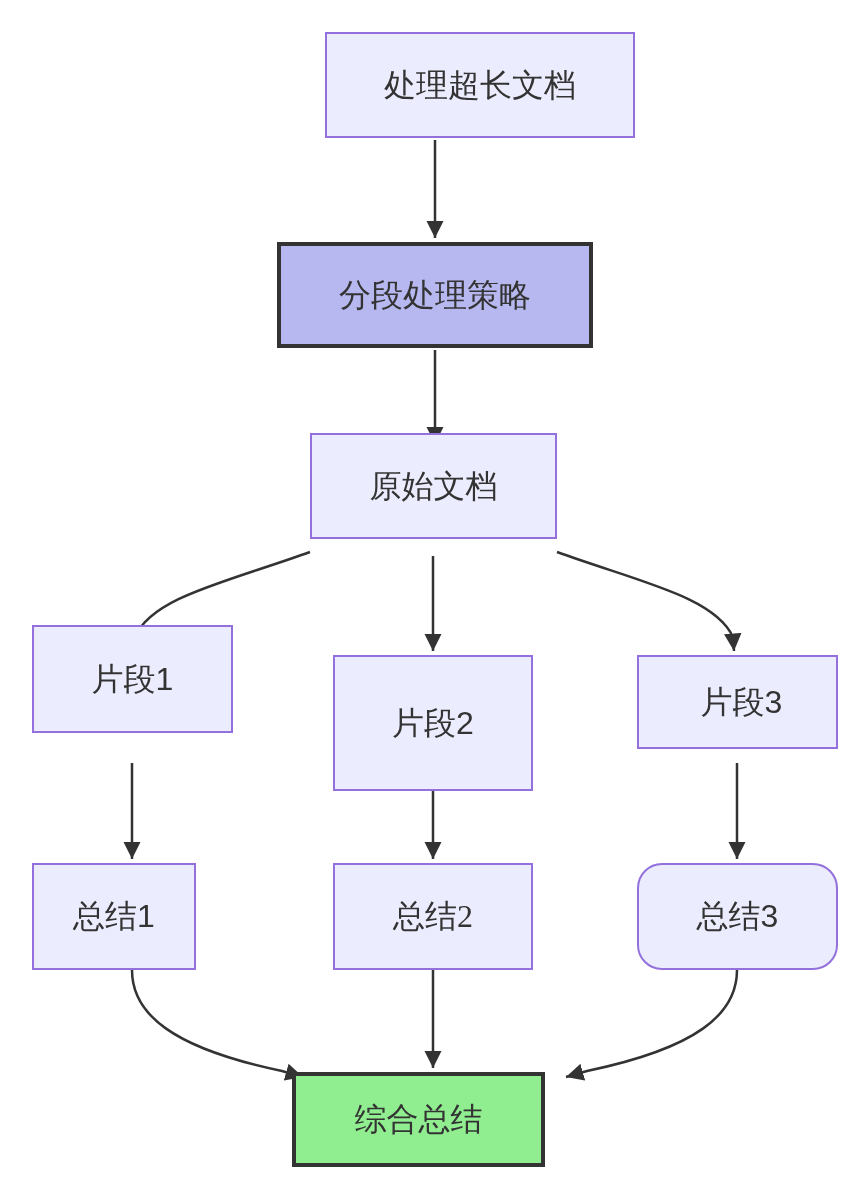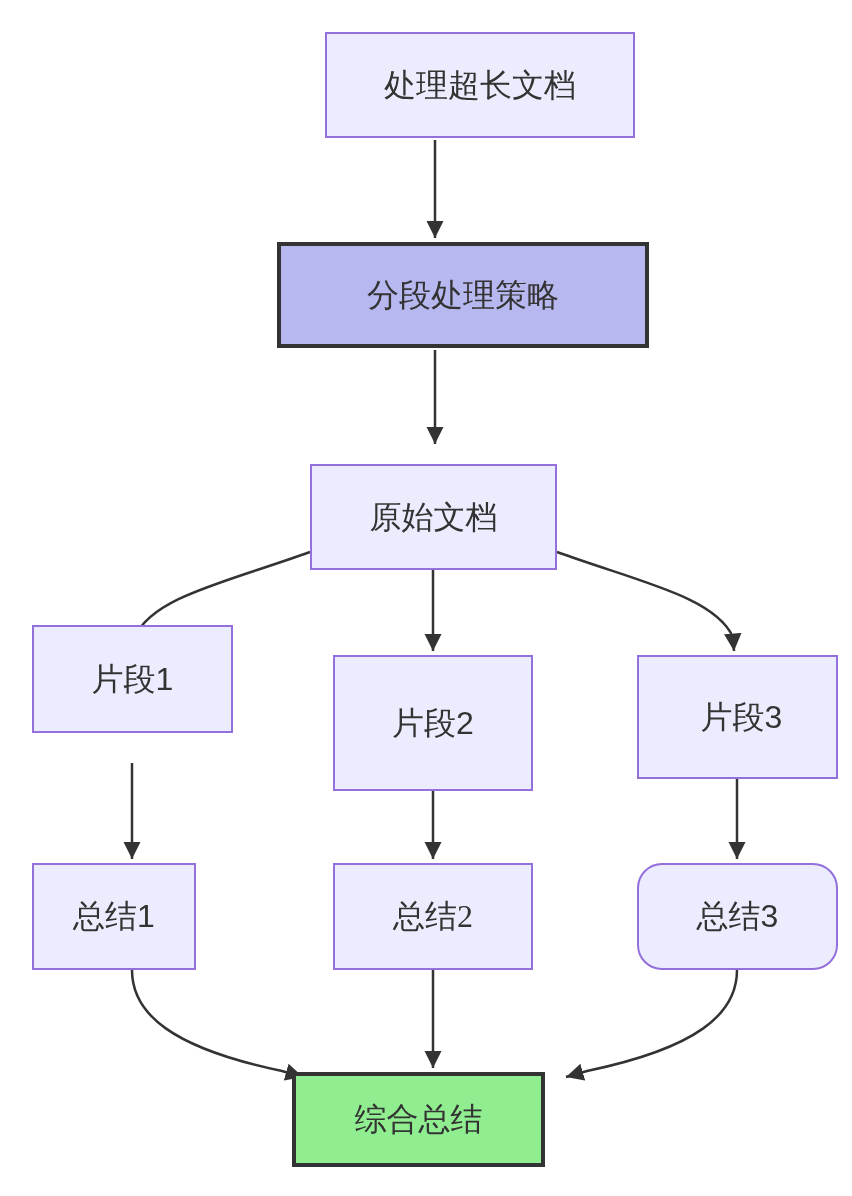--- a/index.html
+++ b/index.html
@@ -76,37 +76,37 @@
 
     <path class="edge" d="M 132 970 C 132 1014, 172 1048, 282 1071 L 303 1077" marker-end="url(#arrowhead)"></path>
     <path class="edge" d="M 433 970 L 433 1068" marker-end="url(#arrowhead)"></path>
     <path class="edge" d="M 737 970 C 737 1014, 697 1048, 587 1071 L 566 1077" marker-end="url(#arrowhead)"></path>
   </svg>
 
   <div class="node" style="left:280px; top:32px; width:310px; height:106px;margin-left:45px;">
     <span>处理超长文档</span>
   </div>
 
-  <div class="node strategy" style="left:277px; top:242px; width:372px; height:106px;">
+  <div class="node strategy" style="left:277px; top:242px; width:316px; height:106px;">
     <span>分段处理策略</span>
   </div>
 
-  <div class="node" style="left:310px; top:464px; width:247px; height:106px;">
+  <div class="node" style="left:310px; top:433px; width:247px; height:106px;">
     <span>原始文档</span>
   </div>
 
   <div class="node" style="left:32px; top:625px; width:201px; height:108px;">
     <span>片段1</span>
   </div>
 
   <div class="node" style="left:333px; top:655px; width:200px; height:136px;">
     <span>片段2</span>
   </div>
 
-  <div class="node" style="left:637px; top:655px; width:201px; height:124px;padding-left:8px;">
+  <div class="node" style="left:637px; top:655px; width:201px; height:94px;padding-left:8px;">
     <span>片段3</span>
   </div>
 
   <div class="node" style="left:32px; top:863px; width:164px; height:107px;">
     <span>总结1</span>
   </div>
 
   <div class="node" style="left:333px; top:863px; width:200px; height:107px;font-family:Liberation Serif, serif;">
     <span>总结2</span>
   </div>

